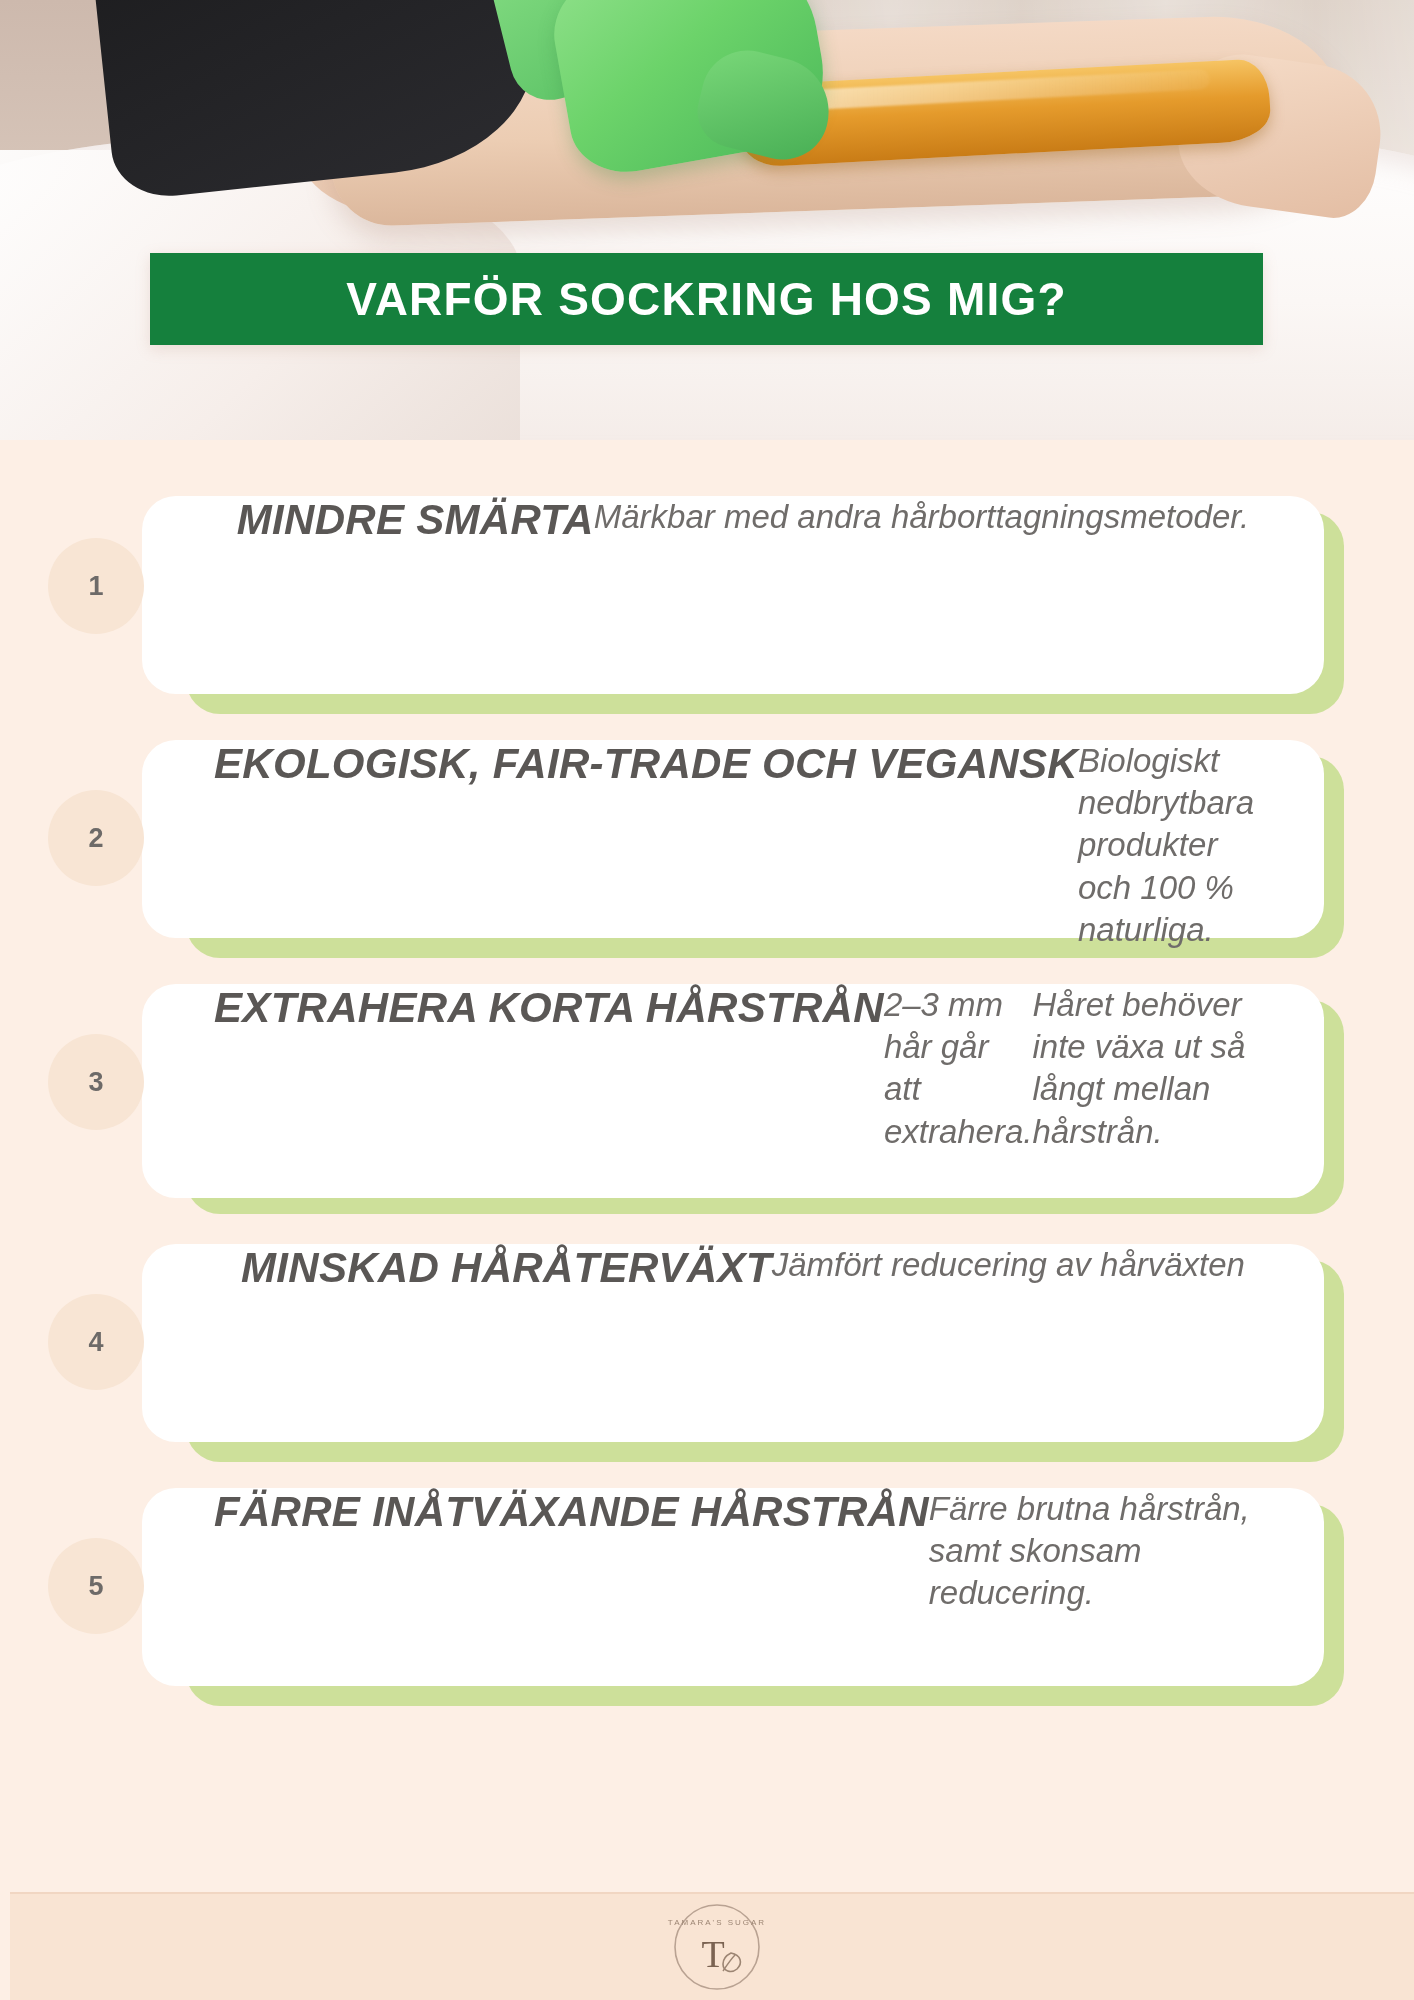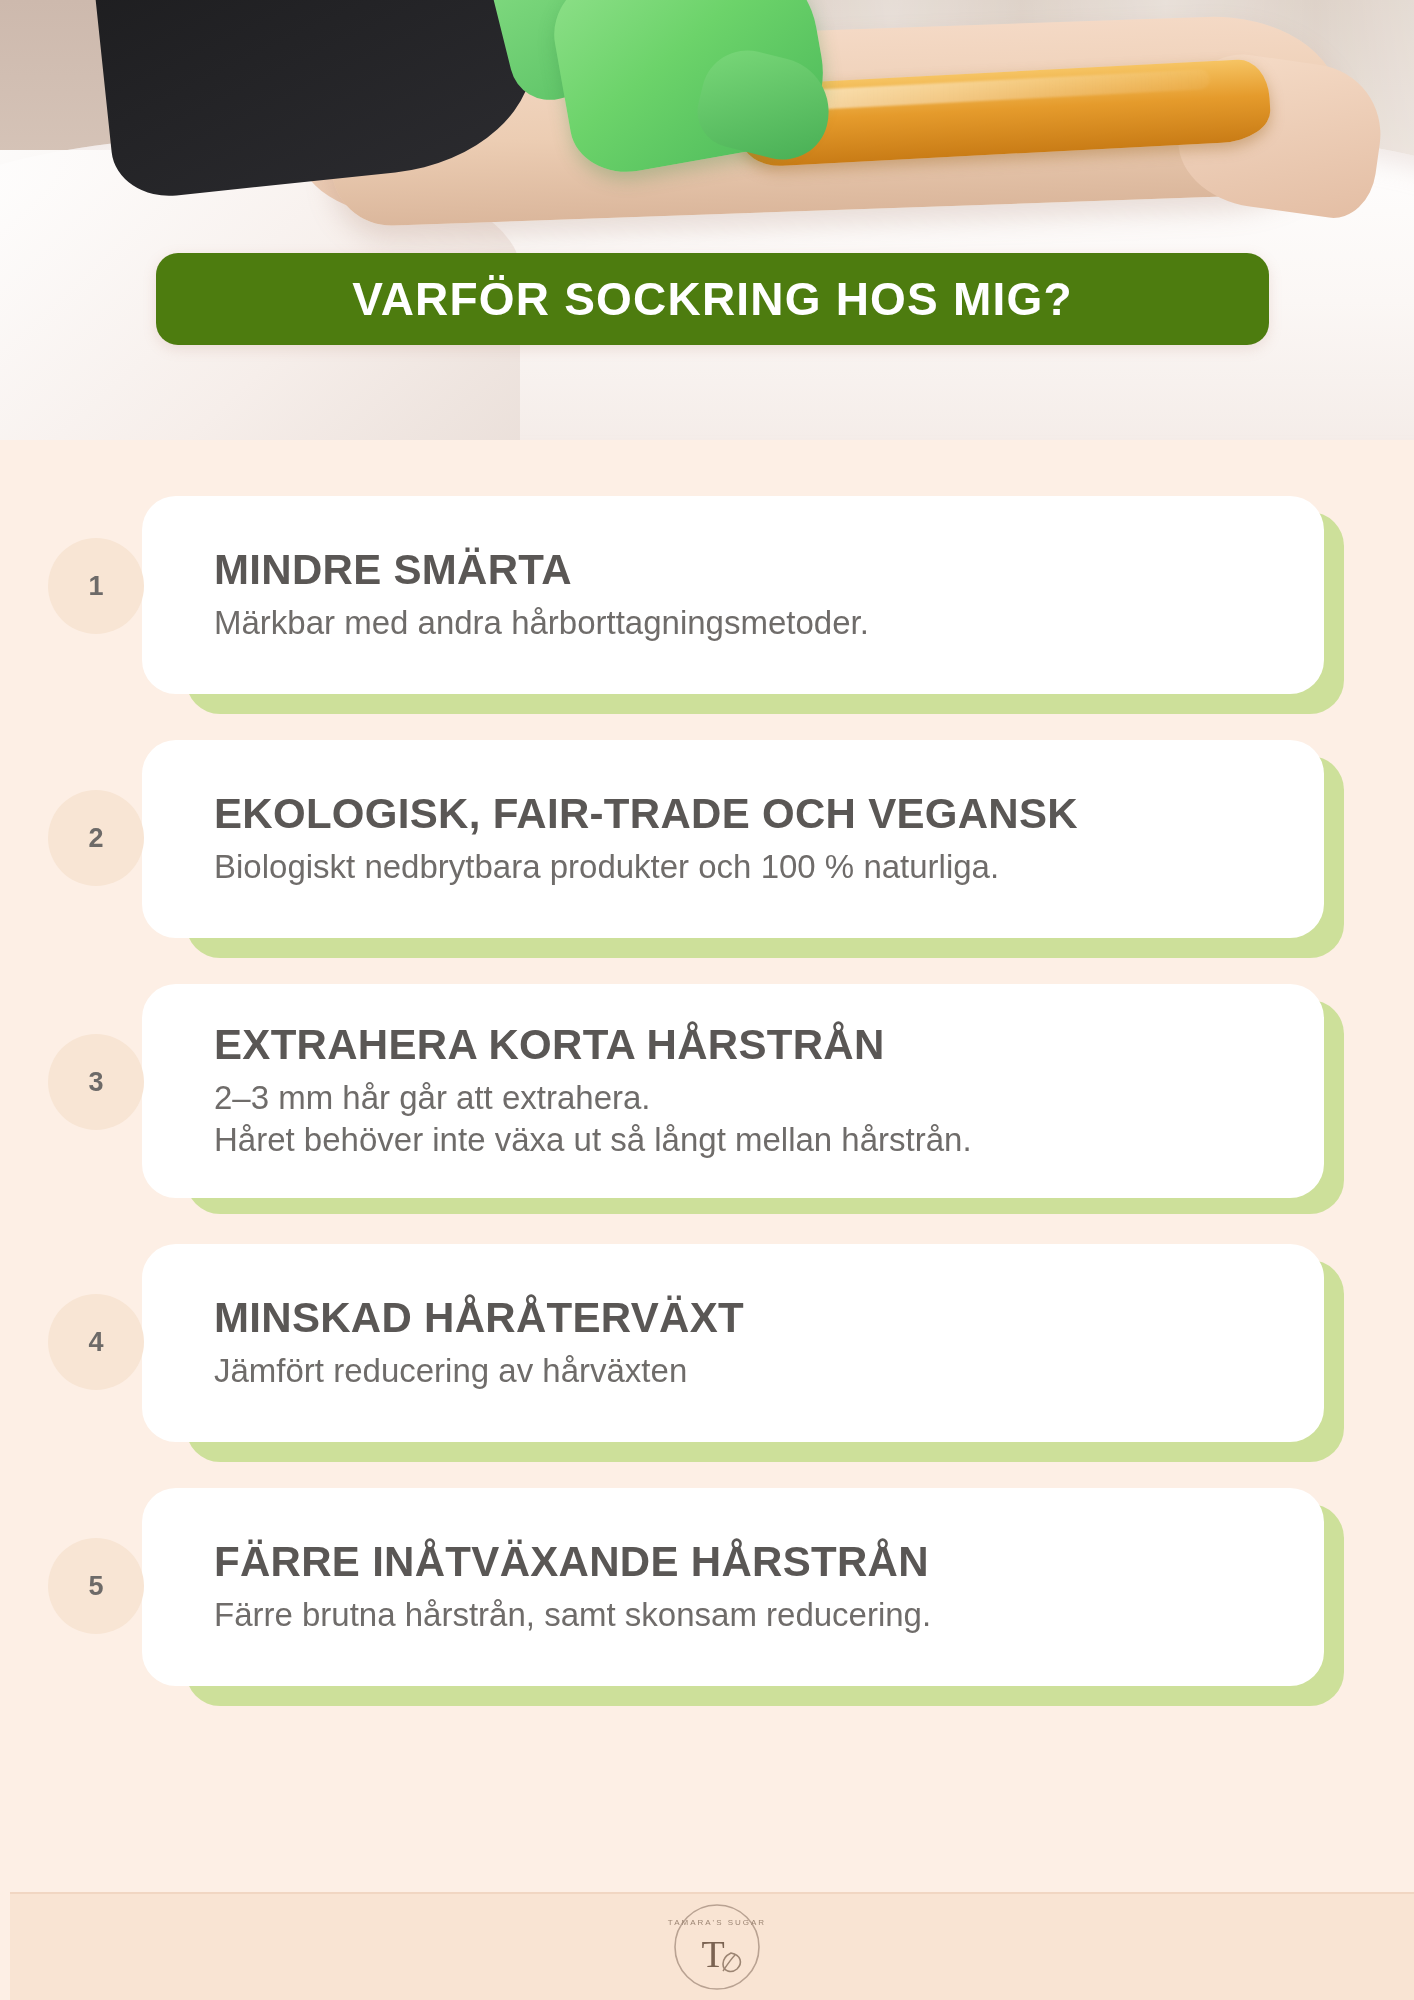--- a/index.html
+++ b/index.html
@@ -140,28 +140,27 @@
     position: absolute;
     left: 100px; top: -120px;
     width: 430px; height: 300px;
     background: linear-gradient(160deg, #1b1b1d, #2b2b2f);
     border-radius: 0 0 150px 60px / 0 0 110px 50px;
     transform: rotate(-6deg);
   }
 
   .hero-title-wrap {
     position: absolute;
-    left: 156px; top: 253px;
+    left: 150px; top: 253px;
     width: 1113px; height: 92px;
-    background: #4d7c0f;
+    background: #15803d;
     display: flex;
     align-items: center;
     justify-content: center;
     box-shadow: 0 4px 14px rgba(180,120,100,0.18);
-    border-radius: 22px;
   }
   .hero-title {
     color: #ffffff;
     font-size: 46px;
     font-weight: 700;
     letter-spacing: 1.2px;
     text-transform: uppercase;
     white-space: nowrap;
   }
 
@@ -199,22 +198,23 @@
     align-items: center;
     justify-content: center;
     color: #6d6a68;
     font-size: 27px;
     font-weight: 700;
   }
   .card-inner {
     position: absolute;
     left: 72px; right: 52px; top: 0; bottom: 0;
     display: flex;
-    flex-direction: column;
-    justify-content: center;
+    flex-direction: row;
+    justify-content: center;
+    font-style: italic;
   }
   .card-title {
     color: #5a5755;
     font-size: 42px;
     font-weight: 700;
     letter-spacing: .3px;
     text-transform: uppercase;
     margin-bottom: 8px;
     white-space: nowrap;
   }

